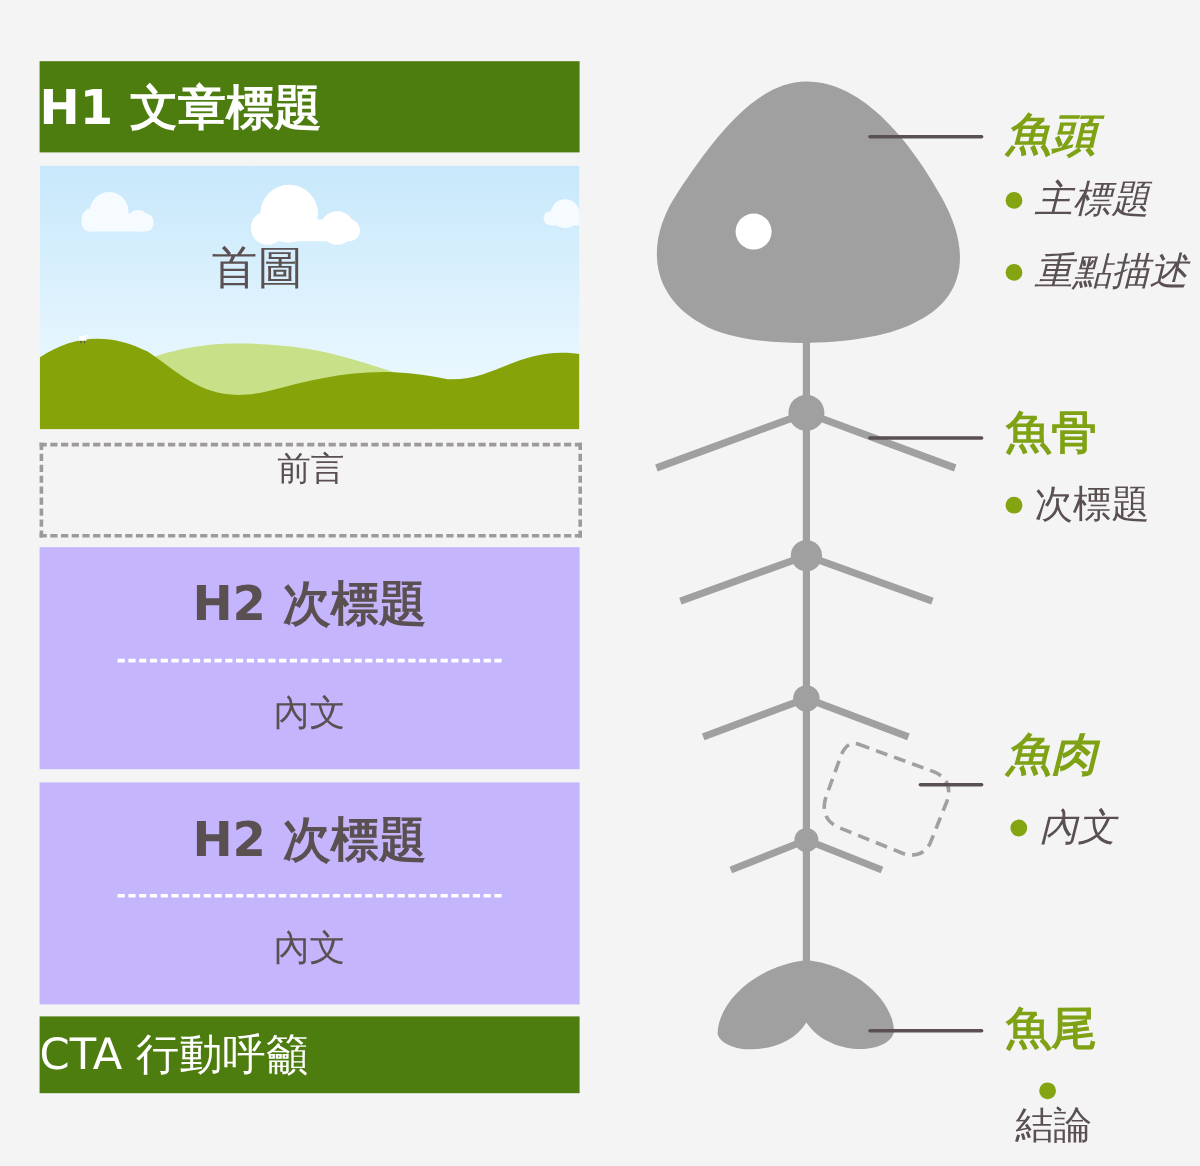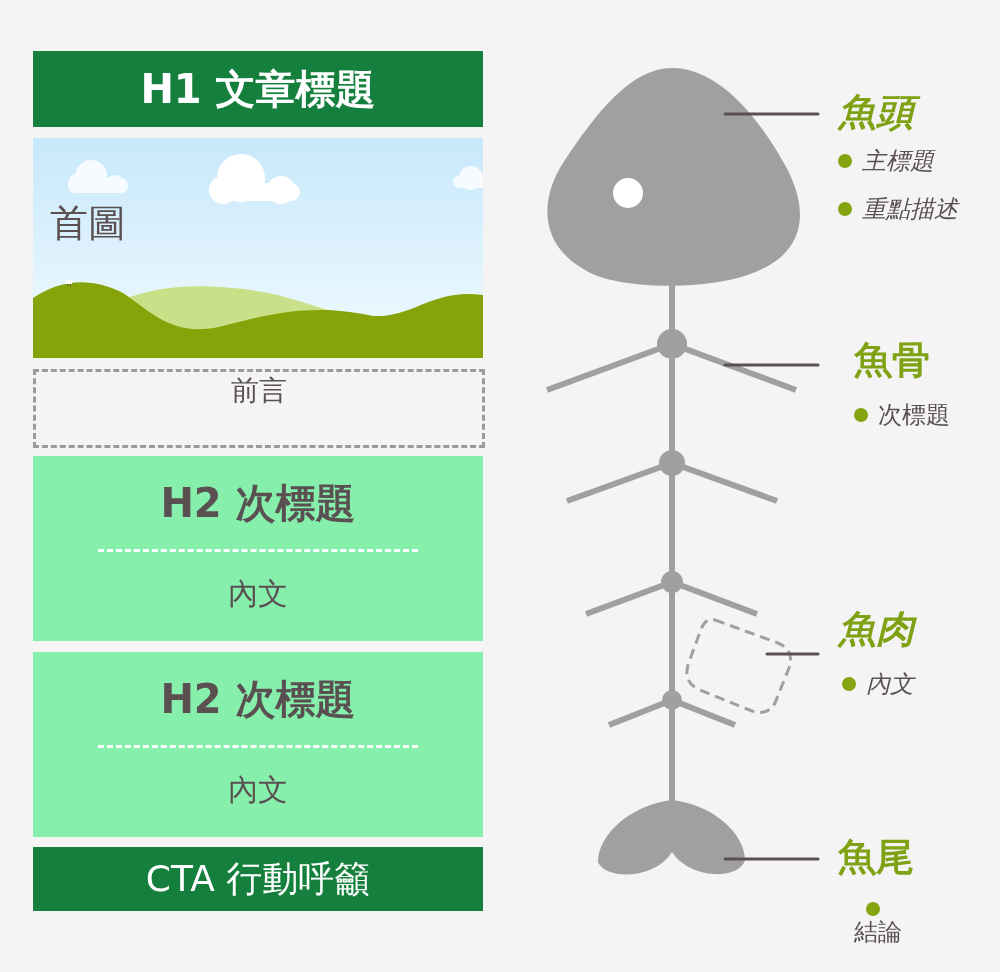--- a/index.html
+++ b/index.html
@@ -1,45 +1,45 @@
 <!DOCTYPE html>
 <html><head>
 <meta charset="utf-8">
 <style>
   html, body { margin:0; padding:0; }
   body {
     width:1000px; height:972px; background:#f4f4f4; position:relative; overflow:hidden;
     font-family: "DejaVu Sans", "Liberation Sans", sans-serif; color:#5a5052;
   }
   .bar-green {
-    position:absolute; left:33px; width:450px; background:#15803d;
-    color:#fff; display:flex; align-items:center; justify-content:center;
+    position:absolute; left:33px; width:450px; background:#4d7c0f;
+    color:#fff; display:flex; align-items:center; 
   }
   #h1bar { top:51px; height:76px; font-size:40px; font-weight:bold; }
   #hero { position:absolute; left:33px; top:138px; width:450px; height:220px; overflow:hidden; }
   #hero svg { position:absolute; left:0; top:0; }
-  #hero-label { position:absolute; left:17px; top:60px; width:363px; font-size:38px; color:#5a5052; }
+  #hero-label { position:absolute; left:0; top:60px; width:363px; text-align:center; font-size:38px; color:#5a5052; }
   #intro {
     position:absolute; left:33px; top:369px; width:446px; height:73px;
     border:3px dashed #9e9a9a; display:flex; justify-content:center;
     font-size:28px;
   }
   .sec {
-    position:absolute; left:33px; width:450px; height:185px; background:#86efac;
+    position:absolute; left:33px; width:450px; height:185px; background:#c4b5fd;
   }
   .sec .h2 { position:absolute; top:20px; width:100%; text-align:center; font-size:40px; font-weight:bold; color:#5a5052; }
   .sec .div { position:absolute; left:65px; width:320px; top:93px; border-top:3px dashed #ffffff; }
   .sec .body { position:absolute; top:118px; width:100%; text-align:center; font-size:30px; color:#5a5052; }
   #sec1 { top:456px; }
   #sec2 { top:652px; }
   #cta { top:847px; height:64px; font-size:36px; }
   #fish { position:absolute; left:0; top:0; }
   .lbl { position:absolute; }
   .lbl-title { font-size:38px; font-weight:bold; color:#7fa214; line-height:1; }
-  .bullet { display:flex; align-items:center; font-size:24px; color:#5a5052; margin-top:14px; }
+  .bullet { display:flex; align-items:center; font-size:32px; color:#5a5052; margin-top:14px; }
   .dot { width:14px; height:14px; border-radius:50%; background:#84a411; margin-right:10px; flex:none; }
 </style>
 </head>
 <body>
 
 <div id="h1bar" class="bar-green">
   <span>H1 文章標題</span>
 </div>
 
 <div id="hero">
@@ -144,21 +144,21 @@
   <div class="bullet">
     <span class="dot"></span>
     <span>主標題</span>
   </div>
   <div class="bullet" style="margin-top:16px;">
     <span class="dot"></span>
     <span>重點描述</span>
   </div>
 </div>
 
-<div class="lbl" style="left:838px; top:341px;margin-left:16px;">
+<div class="lbl" style="left:838px; top:341px;">
   <div class="lbl-title">魚骨</div>
   <div class="bullet" style="margin-top:20px;text-align:center;">
     <span class="dot"></span>
     <span>次標題</span>
   </div>
 </div>
 
 <div class="lbl" style="left:838px; top:610px;font-style:italic;">
   <div class="lbl-title">魚肉</div>
   <div class="bullet" style="margin-top:20px; margin-left:4px;">

